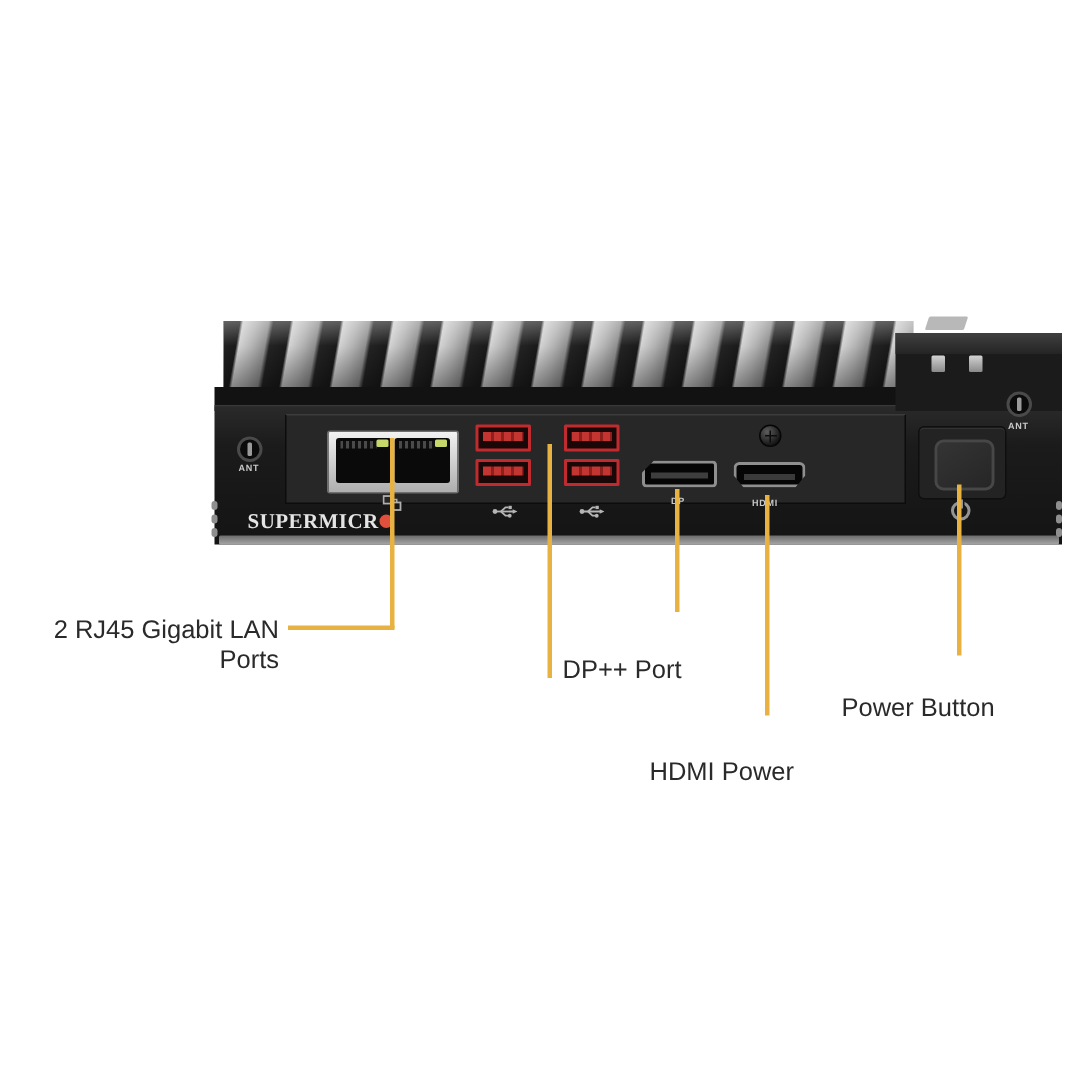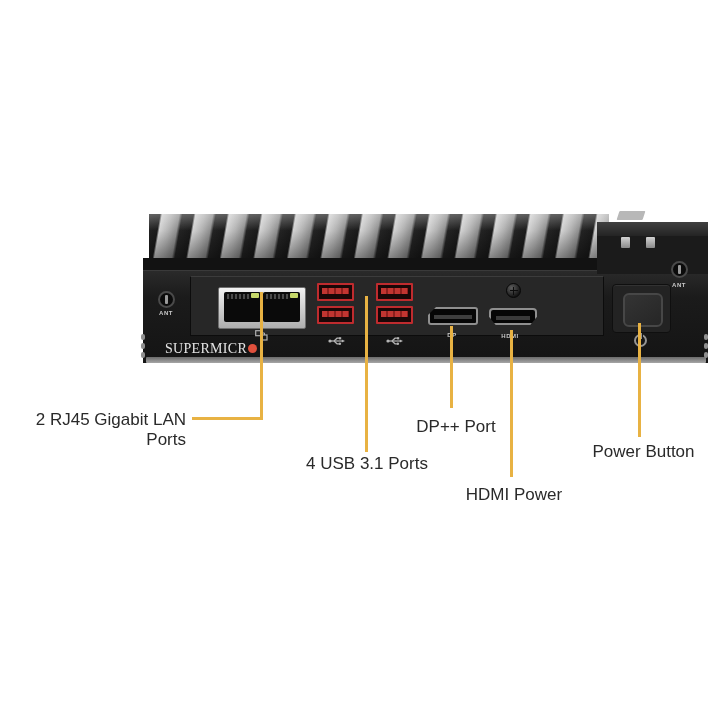--- a/index.html
+++ b/index.html
@@ -83,30 +83,30 @@
   .power-button{position:absolute;left:10px;top:8px;width:36px;height:30px;
     background:linear-gradient(145deg,#343434,#262626);
     border:2px solid #474747;border-radius:6px;}
   .power-icon{left:634px;top:333px;width:12px;height:12px;z-index:4;}
   .power-icon .ring{position:absolute;left:0;top:1px;width:9px;height:9px;border:2px solid #949494;border-radius:50%;}
   .power-icon .gap{position:absolute;left:4.5px;top:0;width:4px;height:5px;background:#161616;}
   .power-icon .bar{position:absolute;left:6px;top:0;width:1.6px;height:6px;background:#949494;}
 
   
   .brand{left:165px;top:339px;z-index:4;white-space:nowrap;}
-  .brand .txt{font-family:"Liberation Serif",serif;font-weight:normal;font-size:14px;
+  .brand .txt{font-family:"Liberation Serif",serif;font-weight:bold;font-size:14px;
     color:#e4e4e4;letter-spacing:.3px;}
   .brand .dot{display:inline-block;width:9px;height:9px;border-radius:50%;
     background:#e0503c;margin-left:1px;vertical-align:0px;}
 
   
   .leader{background:#e8b243;z-index:6;}
   .callout{font-size:17px;color:#2a2a2a;z-index:6;line-height:20px;}
   .t-right{text-align:right;}
-  .t-center{text-align:center;}
+  .t-center{margin-top:20px;}
 
   .lan-icon-svg{left:255px;top:330px;z-index:4;}
   .usb-icon-svg{z-index:4;}
 </style>
 </head>
 <body>
 
 <div class="stage">
 
   <div>
@@ -228,18 +228,17 @@
   </div>
 
   <div class="abs leader" style="left:260px;top:292px;width:3px;height:127px;"></div>
   <div class="abs leader" style="left:192px;top:417px;width:71px;height:3px;"></div>
   <div class="abs leader" style="left:365px;top:296px;width:3px;height:156px;"></div>
   <div class="abs leader" style="left:450px;top:326px;width:3px;height:82px;"></div>
   <div class="abs leader" style="left:510px;top:330px;width:3px;height:147px;"></div>
   <div class="abs leader" style="left:638px;top:323px;width:3px;height:114px;"></div>
 
   <div class="abs callout t-right" style="left:0px;top:410px;width:186px;">2 RJ45 Gigabit LAN Ports</div>
-  <div class="abs callout t-center" style="left:287px;top:454px;width:160px;">4 USB 3.1 Ports</div>
   <div class="abs callout t-center" style="left:375px;top:417px;width:162px;">DP++ Port</div>
   <div class="abs callout t-center" style="left:433px;top:485px;width:162px;">HDMI Power</div>
   <div class="abs callout t-center" style="left:561px;top:442px;width:165px;">Power Button</div>
 
 </div>
 
 </body></html>

